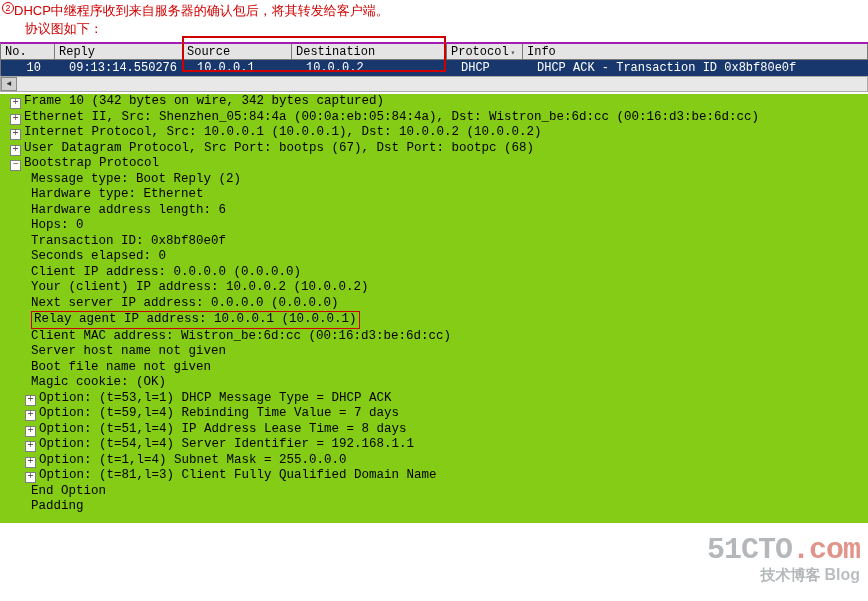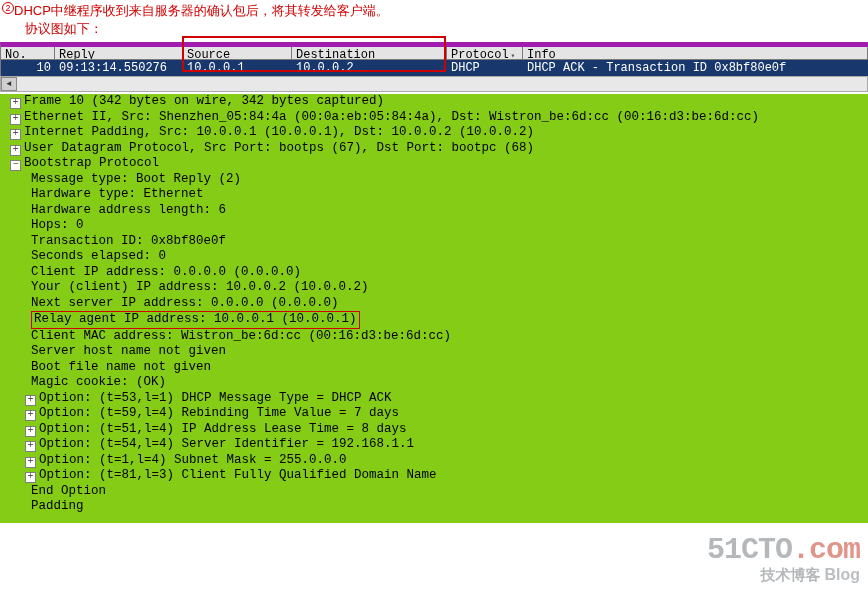--- a/index.html
+++ b/index.html
@@ -29,21 +29,21 @@
     border-radius: 50%;
     border: 1px solid #d00000;
     font-size: 9px;
     line-height: 11px;
     text-align: center;
     color: #d00000;
   }
   .header-row {
     display: flex;
     background: #d8d8d8;
-    border-top: 5px solid #a21caf;
+    border-top: 2px solid #a21caf;
     border-bottom: 1px solid #7a7a7a;
     border-left: 1px solid #7a7a7a;
     height: 18px;
     margin-top: 4px;
   }
   .header-cell {
     border-right: 1px solid #7a7a7a;
     padding: 1px 4px;
     background: #e4e4e4;
     color: #000;
@@ -73,21 +73,21 @@
   }
   .data-row {
     display: flex;
     background: #18386d;
     color: #fff;
     height: 16px;
     border-left: 1px solid #7a7a7a;
     white-space: nowrap;
   }
   .data-cell {
-    padding: 1px 4px;
+    padding: 1px 14px;
     overflow: hidden;
   }
   .scrollbar-h {
     height: 16px;
     background: #e8e8e8;
     border: 1px solid #aaa;
     display: flex;
     align-items: center;
     justify-content: flex-start;
   }
@@ -173,21 +173,21 @@
 
 <div class="red-box-1"></div>
 
 <div class="scrollbar-h">
   <div class="scroll-btn">◄</div>
 </div>
 
 <div class="details-pane">
   <div class="node lvl0"><span class="toggle">+</span><span>Frame 10 (342 bytes on wire, 342 bytes captured)</span></div>
   <div class="node lvl0"><span class="toggle">+</span><span>Ethernet II, Src: Shenzhen_05:84:4a (00:0a:eb:05:84:4a), Dst: Wistron_be:6d:cc (00:16:d3:be:6d:cc)</span></div>
-  <div class="node lvl0"><span class="toggle">+</span><span>Internet Padding, Src: 10.0.0.1 (10.0.0.1), Dst: 10.0.0.2 (10.0.0.2)</span></div>
+  <div class="node lvl0"><span class="toggle">+</span><span>Internet Protocol, Src: 10.0.0.1 (10.0.0.1), Dst: 10.0.0.2 (10.0.0.2)</span></div>
   <div class="node lvl0"><span class="toggle">+</span><span>User Datagram Protocol, Src Port: bootps (67), Dst Port: bootpc (68)</span></div>
   <div class="node lvl0"><span class="toggle">−</span><span>Bootstrap Protocol</span></div>
   <div class="node lvl1">Message type: Boot Reply (2)</div>
   <div class="node lvl1">Hardware type: Ethernet</div>
   <div class="node lvl1">Hardware address length: 6</div>
   <div class="node lvl1">Hops: 0</div>
   <div class="node lvl1">Transaction ID: 0x8bf80e0f</div>
   <div class="node lvl1">Seconds elapsed: 0</div>
   <div class="node lvl1">Client IP address: 0.0.0.0 (0.0.0.0)</div>
   <div class="node lvl1">Your (client) IP address: 10.0.0.2 (10.0.0.2)</div>

